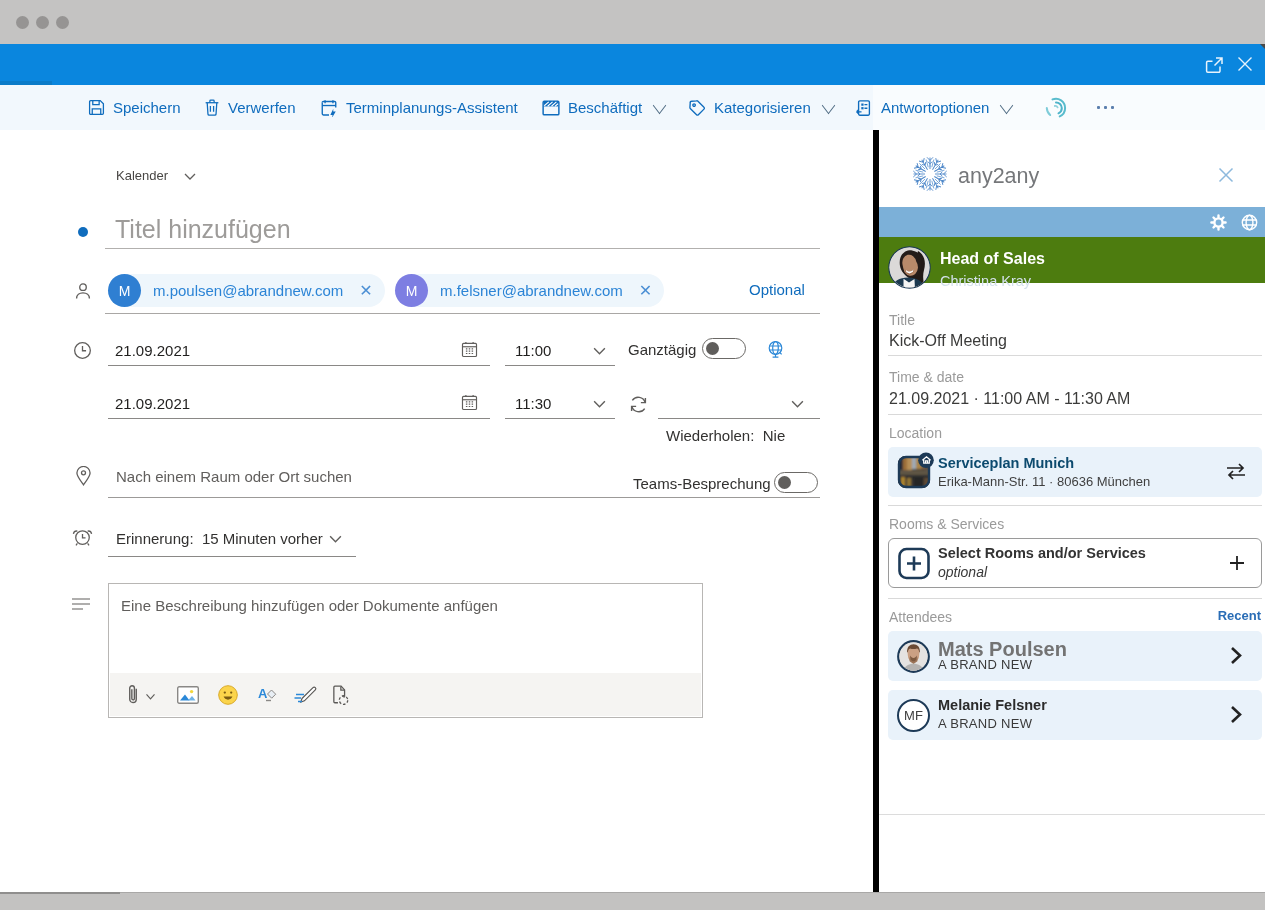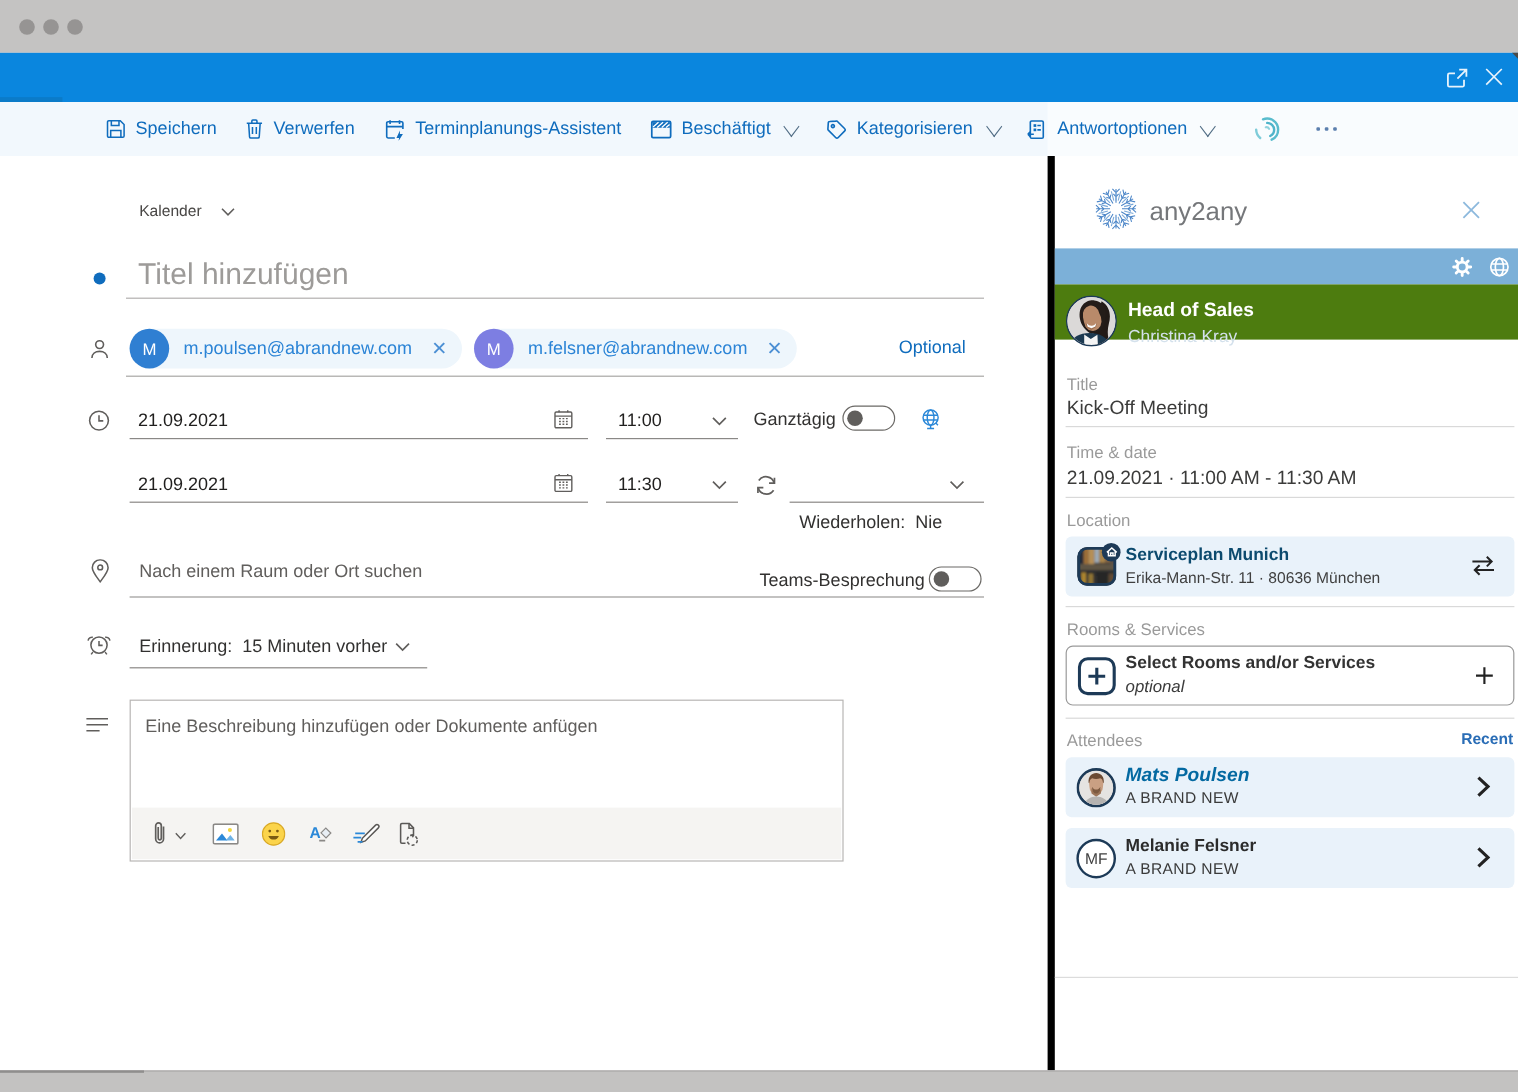--- a/index.html
+++ b/index.html
@@ -408,21 +408,21 @@
         <circle cx="16.5" cy="16.5" r="15.2" fill="#e8e6e4" stroke="#1d3a57" stroke-width="2.4"></circle>
         <g clip-path="url(#mpclip)">
           <rect x="0" y="0" width="33" height="33" fill="#e5e3e1"></rect>
           <path d="M10.5 12 a6 6.6 0 0 1 12 0 l-0.4 4 a5.6 6 0 0 1 -11.2 0 z" fill="#caa083"></path>
           <path d="M10.2 12.5 c-0.6-5.5 2.6-8.3 6.3-8.3 s6.9 2.8 6.3 8.3 l-0.7-0.4 c0-2-1-3.4-2.2-3.6 c-2 0.8-5 0.8-6.8 0 c-1.4 0.6-2 1.8-2.2 3.6 z" fill="#6b4a33"></path>
           <path d="M12.3 16.5 c0.8 2.6 2.3 4.7 4.2 4.7 s3.4-2.1 4.2-4.7 l-0.3 4.8 -3.9 2.6 -3.9-2.6 z" fill="#9c7458"></path>
           <path d="M13 15.6 c1 1.6 2.1 2.4 3.5 2.4 s2.5-0.8 3.5-2.4 l-0.4 3.6 c-0.8 1.4-1.9 2.2-3.1 2.2 s-2.3-0.8-3.1-2.2 z" fill="#7d5a40"></path>
           <path d="M6 33 c0.6-6 5-9.2 10.5-9.2 S26.9 27 27 33 z" fill="#b5b3b1"></path>
         </g>
       </svg>
-      <div style="position:absolute;left:50px;top:7px;font-size:16px;font-weight:bold;color:#0369a1;font-style:italic;">Mats Poulsen</div>
+      <div style="position:absolute;left:50px;top:7px;font-size:20px;font-weight:bold;color:#737373;">Mats Poulsen</div>
       <div style="position:absolute;left:50px;top:26px;font-size:13px;letter-spacing:0.3px;color:#3a3a3a;">A BRAND NEW</div>
       <svg style="position:absolute;right:20px;top:15px;" width="12" height="19" viewBox="0 0 12 19" fill="none" stroke="#222" stroke-width="2.6">
           <path d="M2 2 l8 7.5 -8 7.5"></path>
         </svg>
     </div>
     <div class="pcard" style="top:560px;height:50px;">
       <div style="position:absolute;left:9px;top:9px;width:33px;height:33px;border-radius:50%;border:2.5px solid #1d3a57;background:#fff;box-sizing:border-box;display:flex;align-items:center;justify-content:center;font-size:13px;font-weight:normal;color:#404040;">MF</div>
       <div style="position:absolute;left:50px;top:7px;font-size:14.5px;font-weight:bold;color:#2b2b2b;">Melanie Felsner</div>
       <div style="position:absolute;left:50px;top:26px;font-size:13px;letter-spacing:0.3px;color:#3a3a3a;">A BRAND NEW</div>
       <svg style="position:absolute;right:20px;top:15px;" width="12" height="19" viewBox="0 0 12 19" fill="none" stroke="#222" stroke-width="2.6">

